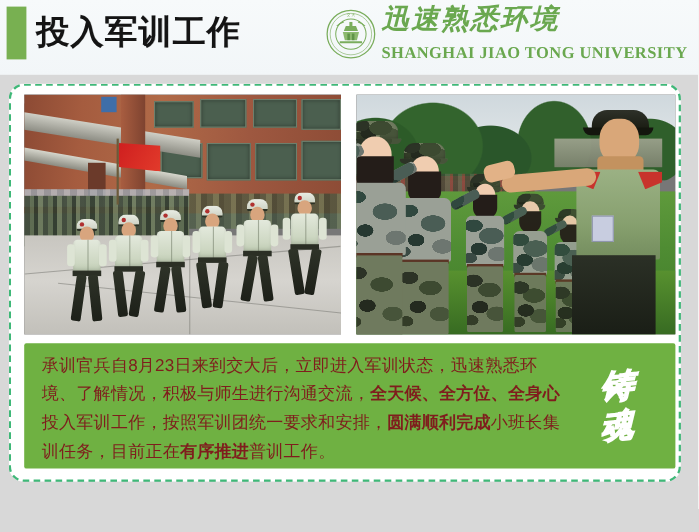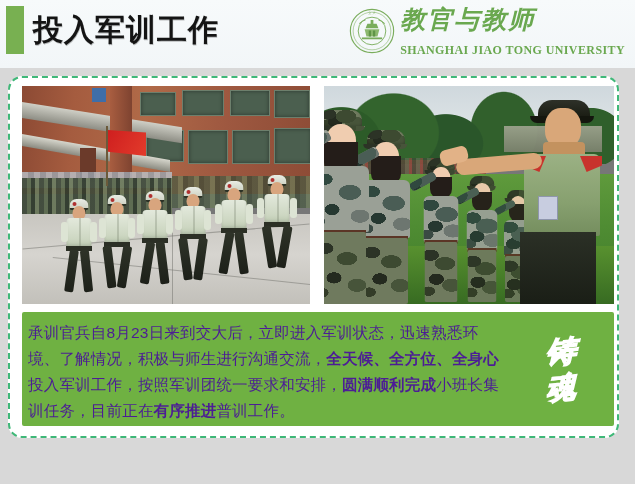--- a/index.html
+++ b/index.html
@@ -74,21 +74,21 @@
     font-family: "Liberation Serif", "DejaVu Serif", serif;
     font-size: 25px;
     font-weight: bold;
     font-style: italic;
     color: #6aa84f;
     letter-spacing: 2px;
     white-space: nowrap;
   }
   .logo-en {
     font-family: "Liberation Serif", "DejaVu Serif", serif;
-    font-size: 12px;
+    font-size: 15px;
     font-weight: bold;
     color: #6aa84f;
     letter-spacing: 0.4px;
     margin-top: 12px;
     white-space: nowrap;
   }
 
   
   .frame {
     position: absolute;
@@ -336,24 +336,24 @@
     position: absolute;
     left: 22px;
     top: 312px;
     width: 592px;
     height: 114px;
     background: #6fb142;
     border-radius: 2px;
   }
   .para {
     position: absolute;
-    left: 6px;
+    left: 16px;
     top: 8px;
     width: 480px;
-    color: #4c1d95;
+    color: #7f1d1d;
     font-size: 15.5px;
     line-height: 26px;
     letter-spacing: 0.2px;
   }
   .para b { font-weight: bold; }
 
   .calli {
     position: absolute;
     right: 22px;
     top: 10px;
@@ -404,21 +404,21 @@
         <path d="M34 46 L66 46 L62 62 L38 62 Z" fill="#8cb96e"></path>
         <path d="M36 44 L64 44 L60 34 L40 34 Z" fill="#7aad5c"></path>
         <rect x="47" y="26" width="6" height="9" fill="#7aad5c"></rect>
         <rect x="43" y="49" width="5" height="13" fill="#5f9447"></rect>
         <rect x="52" y="49" width="5" height="13" fill="#5f9447"></rect>
         <path d="M22 34 Q28 28 36 26" fill="none" stroke="#7aad5c" stroke-width="2"></path>
         <path d="M78 34 Q72 28 64 26" fill="none" stroke="#7aad5c" stroke-width="2"></path>
         <text x="50" y="14" font-size="7" fill="#7aad5c" text-anchor="middle" font-family="DejaVu Sans, sans-serif">交 大</text>
       </svg>
       <span class="logo-words">
-        <span class="logo-cn">教官与教师</span>
+        <span class="logo-cn">迅速熟悉环境</span>
         <span class="logo-en">SHANGHAI JIAO TONG UNIVERSITY</span>
       </span>
     </div>
   </div>
 
   <div class="frame"></div>
 
   <div class="photos">
 
     <div class="photo photo-left">

